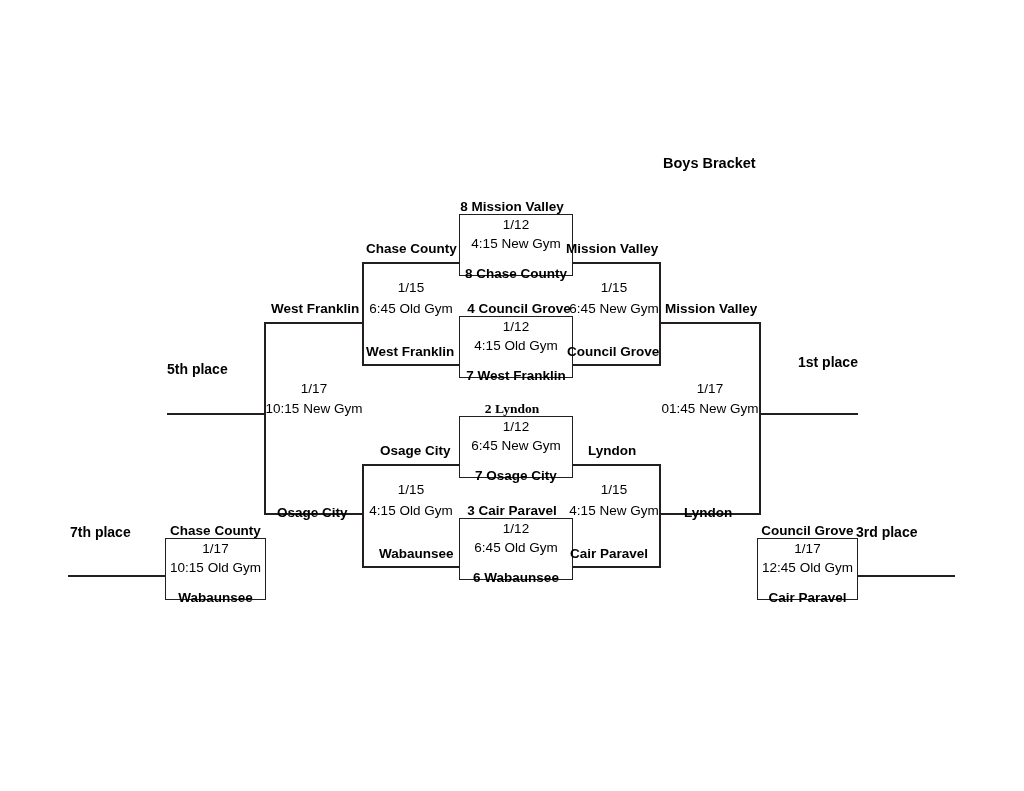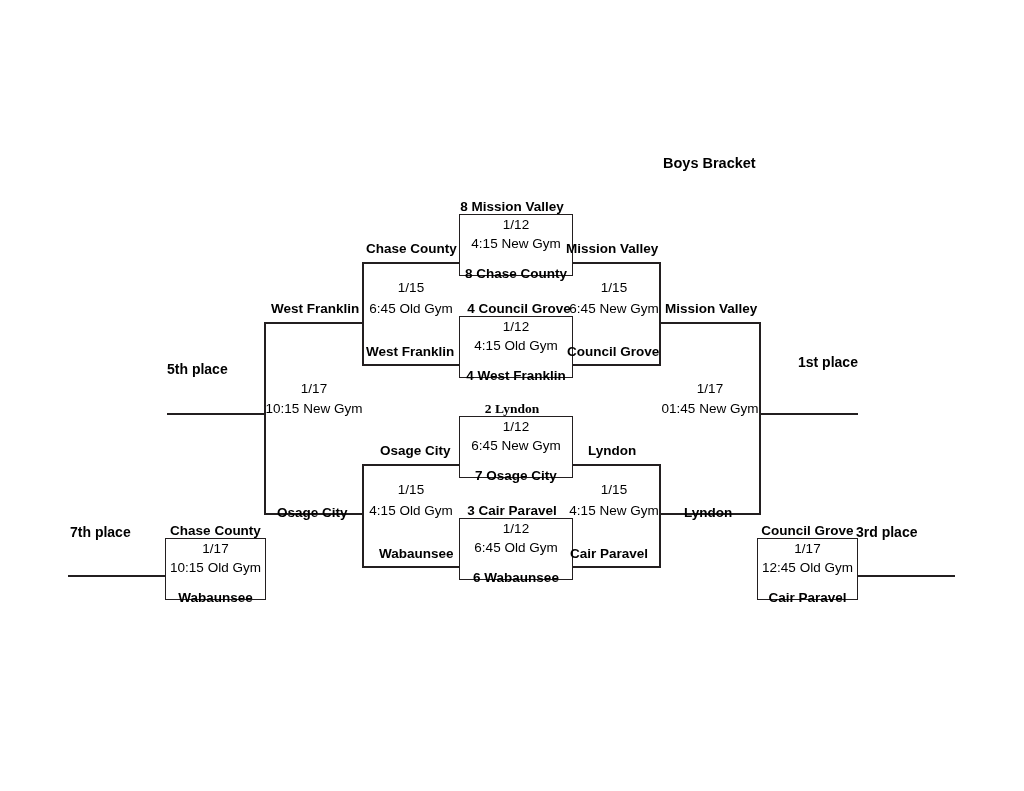--- a/index.html
+++ b/index.html
@@ -124,21 +124,21 @@
   <div class="game-box" style="left:459px; top:214px;">
     <div class="line date">1/12</div>
     <div class="line venue">4:15 New Gym</div>
     <div class="line lower-seed">8 Chase County</div>
   </div>
 
   <div class="seed-top" style="left:466px; top:301px; width:106px;">4 Council Grove</div>
   <div class="game-box" style="left:459px; top:316px;">
     <div class="line date">1/12</div>
     <div class="line venue">4:15 Old Gym</div>
-    <div class="line lower-seed">4 West Franklin</div>
+    <div class="line lower-seed">7 West Franklin</div>
   </div>
 
   <div class="seed-top" style="left:459px; top:401px; width:106px;font-family:Liberation Serif, serif;">2 Lyndon</div>
   <div class="game-box" style="left:459px; top:416px;">
     <div class="line date">1/12</div>
     <div class="line venue">6:45 New Gym</div>
     <div class="line lower-seed">7 Osage City</div>
   </div>
 
   <div class="seed-top" style="left:459px; top:503px; width:106px;">3 Cair Paravel</div>

